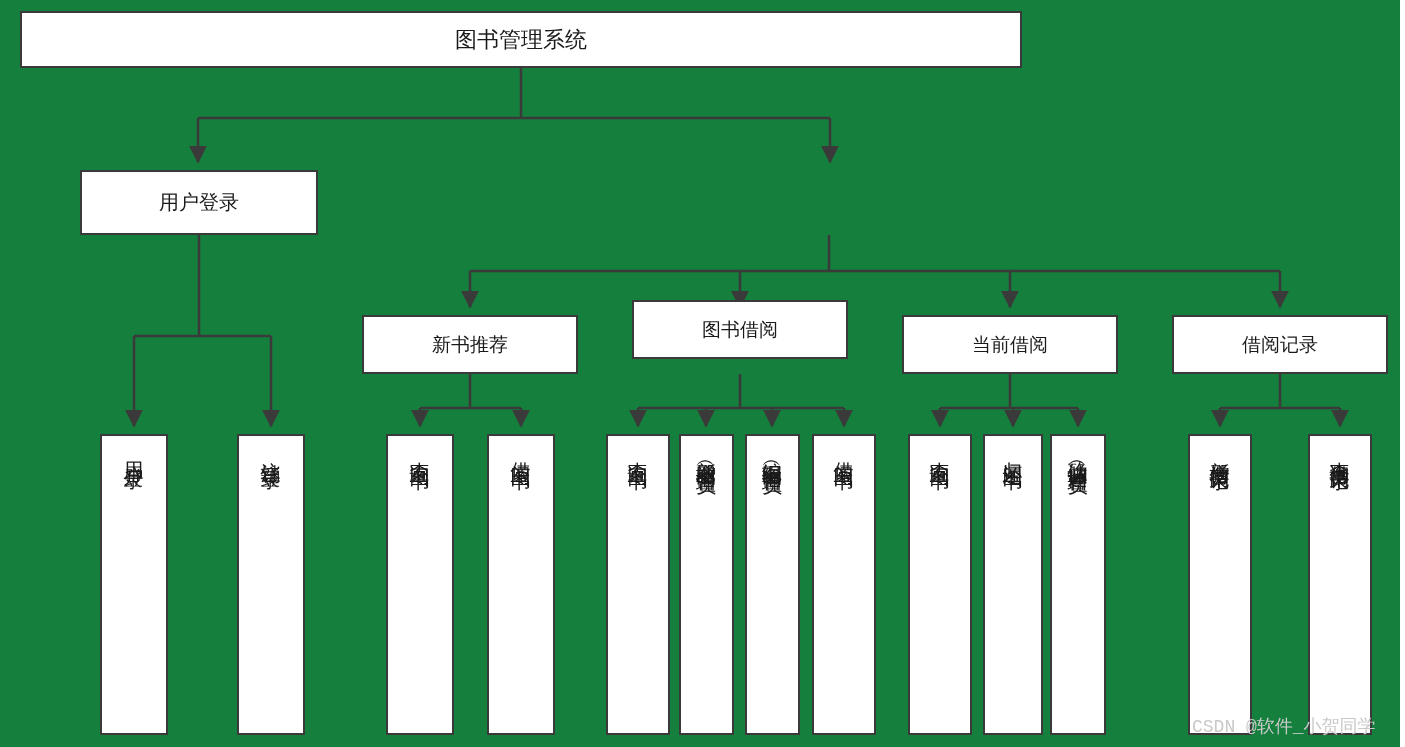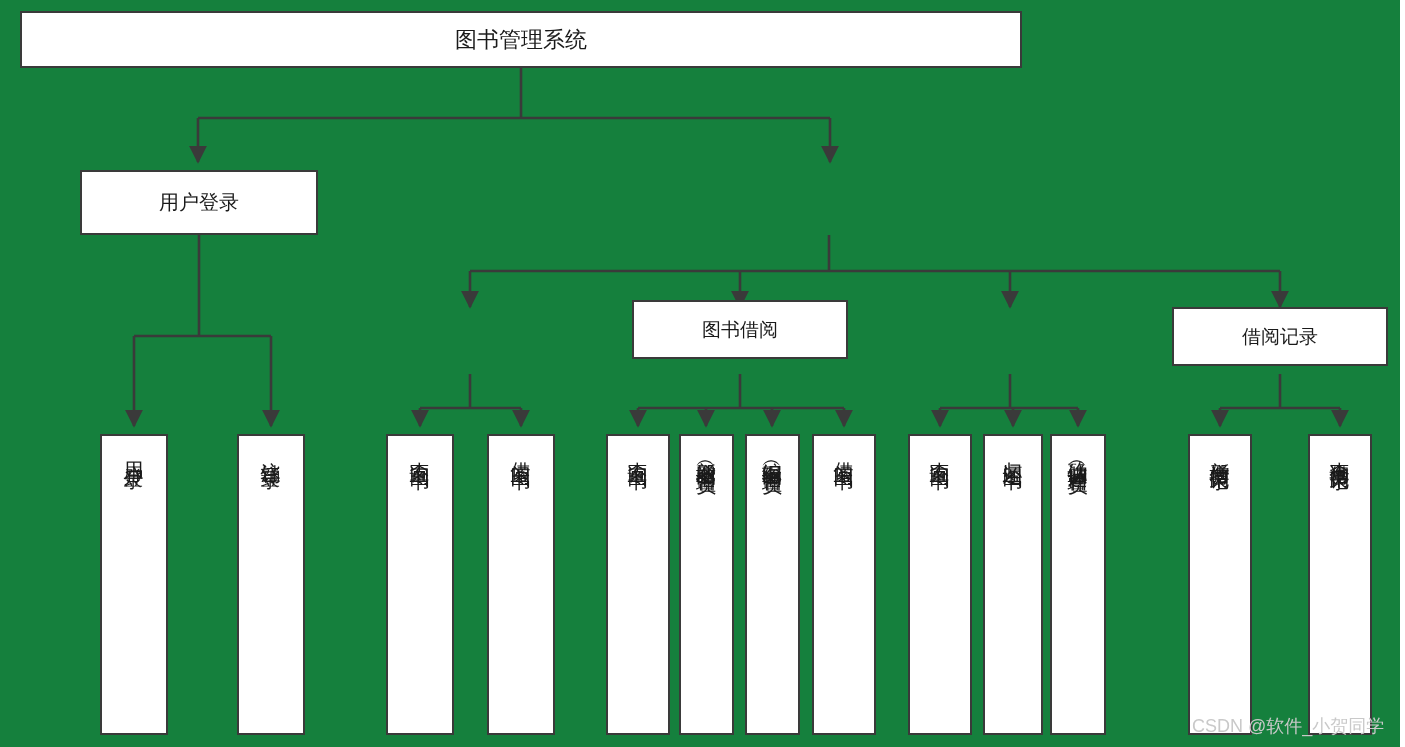--- a/index.html
+++ b/index.html
@@ -62,21 +62,21 @@
     letter-spacing: 2px;
   }
   #watermark {
     position: absolute;
     left: 1192px;
     top: 714px;
     font-size: 18px;
     color: #c9c9c9;
     white-space: nowrap;
     z-index: 5;
-    font-family: Liberation Sans, sans-serif;
+    font-family: Liberation Mono, monospace;
   }
 </style>
 </head>
 <body>
 
 <div id="canvas">
 
   <svg id="edges" viewBox="0 0 1405 747" width="1405" height="747" xmlns="http://www.w3.org/2000/svg">
     <defs>
       <marker id="arrow" viewBox="0 0 10 10" refX="9" refY="5" markerWidth="7" markerHeight="7" orient="auto-start-reverse">
@@ -128,24 +128,30 @@
   </svg>
 
   <div class="node root" style="left:20px; top:11px; width:1002px; height:57px;">
     <span>图书管理系统</span>
   </div>
 
   <div class="node level2" style="left:80px; top:170px; width:238px; height:65px;">
     <span>用户登录</span>
   </div>
 
+  <div class="node level3" style="left:362px; top:315px; width:216px; height:59px;">
+    <span>新书推荐</span>
+  </div>
   <div class="node level3" style="left:632px; top:300px; width:216px; height:59px;">
     <span>图书借阅</span>
   </div>
-  <div class="node level3" style="left:1172px; top:307px; width:216px; height:59px;text-align:center;">
+  <div class="node level3" style="left:902px; top:315px; width:216px; height:59px;">
+    <span>当前借阅</span>
+  </div>
+  <div class="node level3" style="left:1172px; top:315px; width:216px; height:59px;text-align:center;">
     <span>借阅记录</span>
   </div>
 
   <div class="node leaf" style="left:100px; top:434px; width:68px; height:301px;">
     <span class="vtext">用户登录</span>
   </div>
   <div class="node leaf" style="left:237px; top:434px; width:68px; height:301px;">
     <span class="vtext">注销登录</span>
   </div>
 

